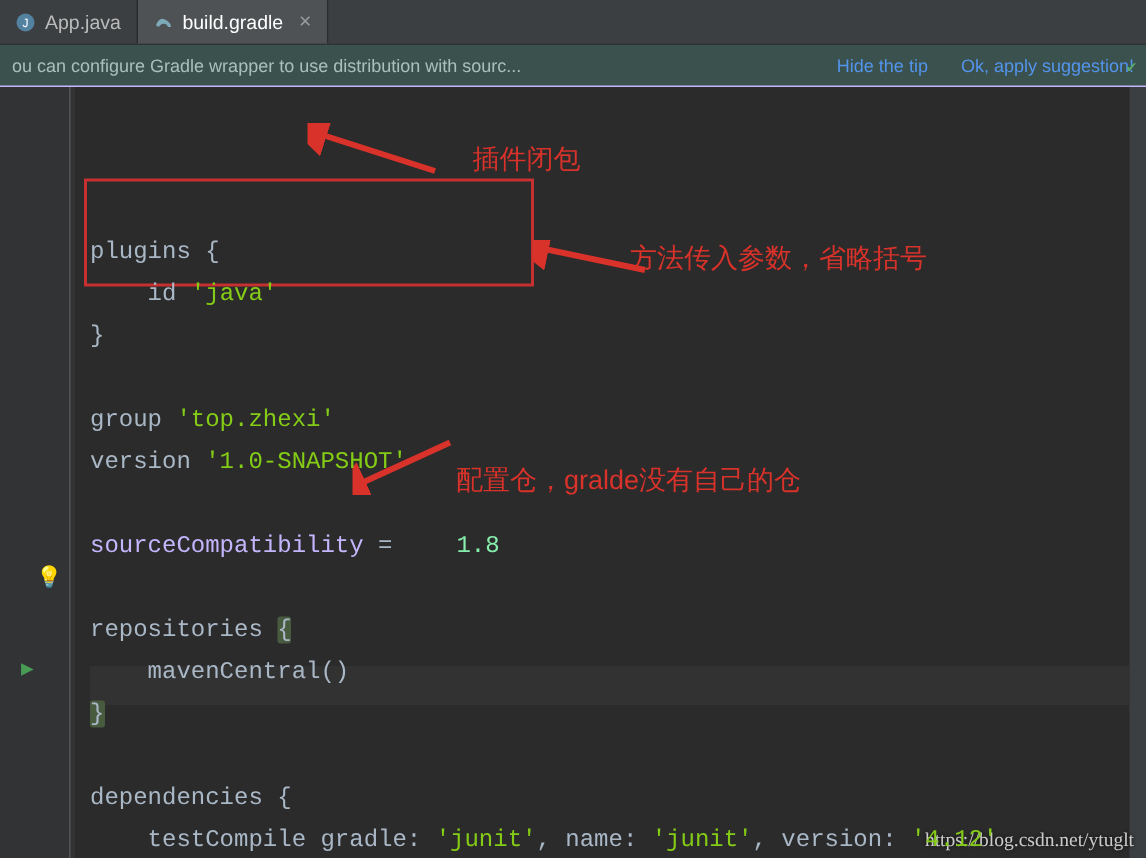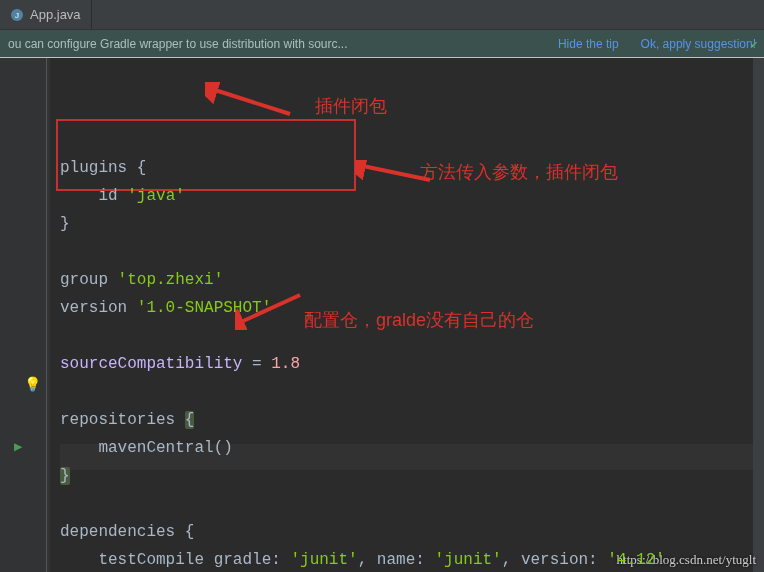--- a/index.html
+++ b/index.html
@@ -72,21 +72,21 @@
   }
   .scrollbar {
     width:11px; background:#3c3f41; height:100%;
     position:relative;
   }
   .scrollbar::after{
     content:"✔"; color:#59a869; font-size:11px;
     position:absolute; top:-20px; left:-2px;
   }
   .str { color:#84cc16; }
-  .num { color:#fca5a5; }
+  .num { color:#86efac;margin-left:33px; }
   .ident2 { color:#c4b5fd; }
   
   .redbox {
     position:absolute;
     border:2px solid #c73030;
     left:56px; top:119px;
     width:300px; height:72px;
     pointer-events:none;
   }
   .note {
@@ -120,20 +120,29 @@
 
 <div class="tabs">
   <div class="tab">
     <span class="file-ico">
       <svg viewBox="0 0 14 14">
           <circle cx="7" cy="7" r="6" fill="#5382a1"></circle>
           <text x="7" y="10" font-size="8" text-anchor="middle" fill="#fff">J</text>
         </svg>
     </span>
     <span>App.java</span>
+  </div>
+  <div class="tab active">
+    <span class="file-ico">
+      <svg viewBox="0 0 14 14">
+          <path d="M2 9 Q4 3 8 5 Q12 7 12 10 L10 10 Q9 7 6 8 Q4 9 4 10 Z" fill="#7da9b8"></path>
+        </svg>
+    </span>
+    <span>build.gradle</span>
+    <span class="close-x">✕</span>
   </div>
 </div>
 
 <div class="banner">
   <span class="msg">ou can configure Gradle wrapper to use distribution with sourc...</span>
   <span class="links">
     <a>Hide the tip</a>
     <a>Ok, apply suggestion!</a>
   </span>
 </div>
@@ -177,16 +186,16 @@
   <line x1="85" y1="32" x2="10" y2="8" stroke="#d8322a" stroke-width="4" marker-end="url(#ah1)"></line>
 </svg>
 <svg class="arrow" style="left:355px; top:160px;" width="80" height="30">
   <line x1="75" y1="20" x2="8" y2="6" stroke="#d8322a" stroke-width="4" marker-end="url(#ah1)"></line>
 </svg>
 <svg class="arrow" style="left:235px; top:290px;" width="70" height="40">
   <line x1="65" y1="5" x2="6" y2="32" stroke="#d8322a" stroke-width="4" marker-end="url(#ah1)"></line>
 </svg>
 
 <div class="note" style="left:315px; top:94px;">插件闭包</div>
-<div class="note" style="left:420px; top:160px;">方法传入参数，插件闭包</div>
+<div class="note" style="left:420px; top:160px;">方法传入参数，省略括号</div>
 <div class="note" style="left:304px; top:308px;">配置仓，gralde没有自己的仓</div>
 
 <div class="watermark">https://blog.csdn.net/ytuglt</div>
 
 </body></html>

